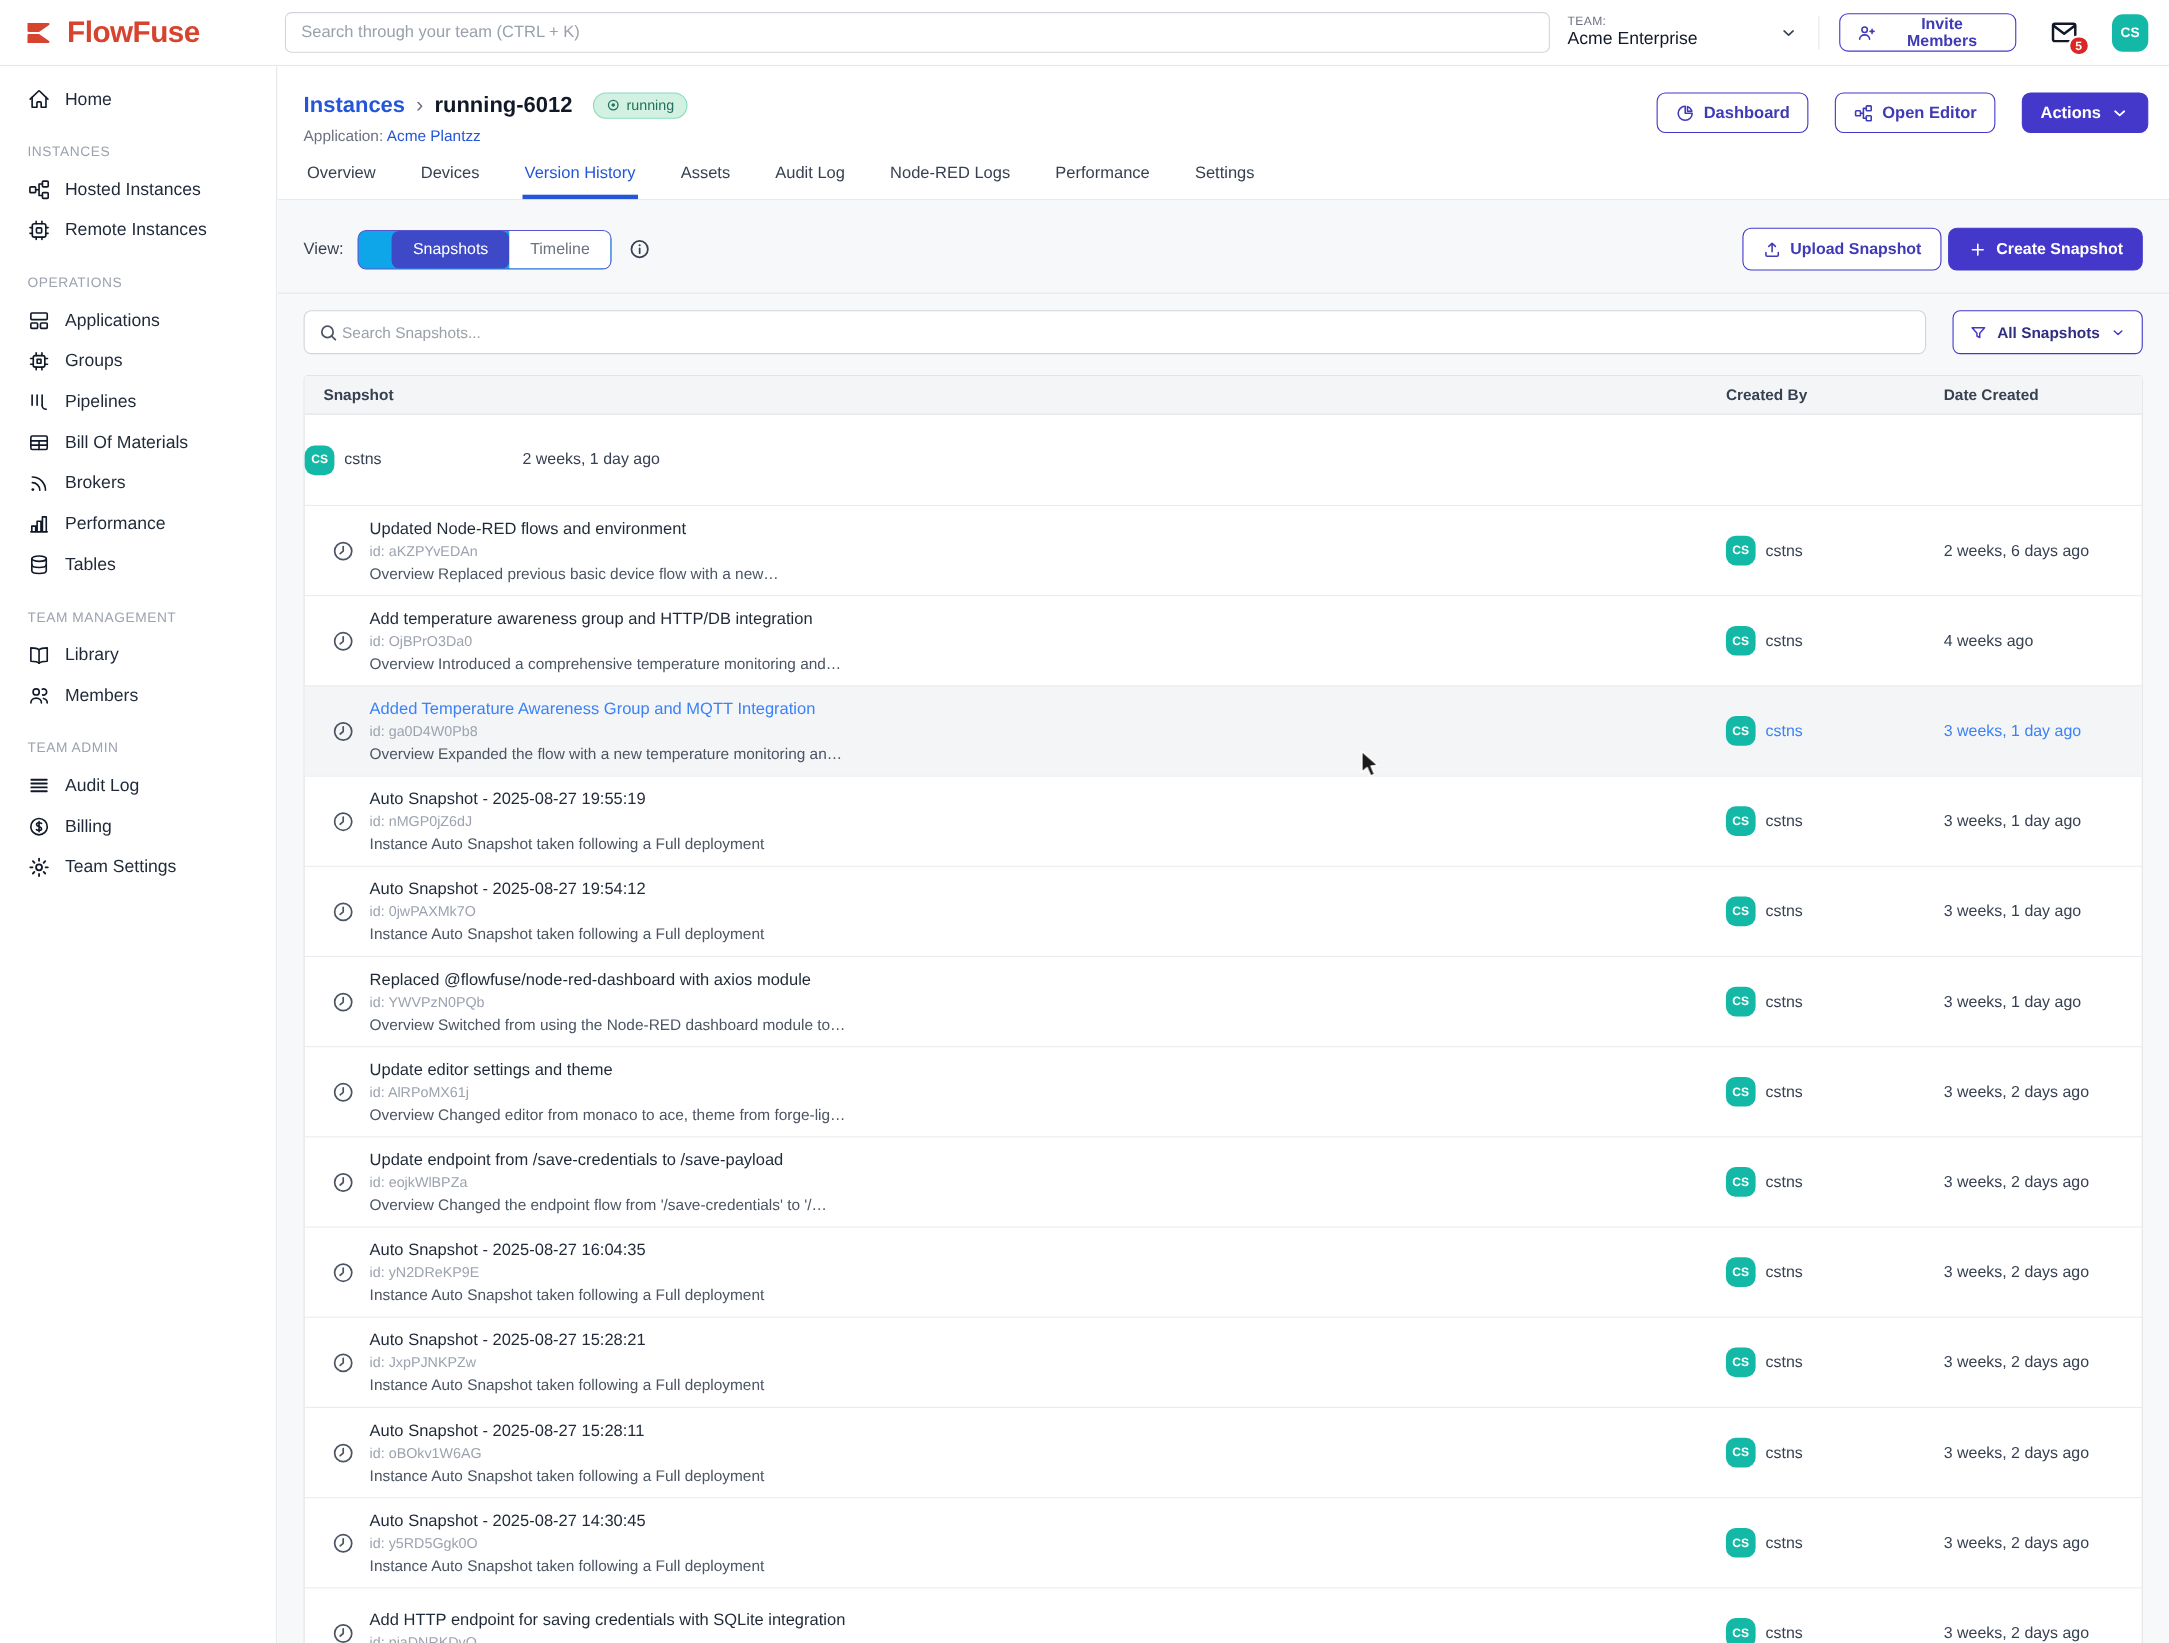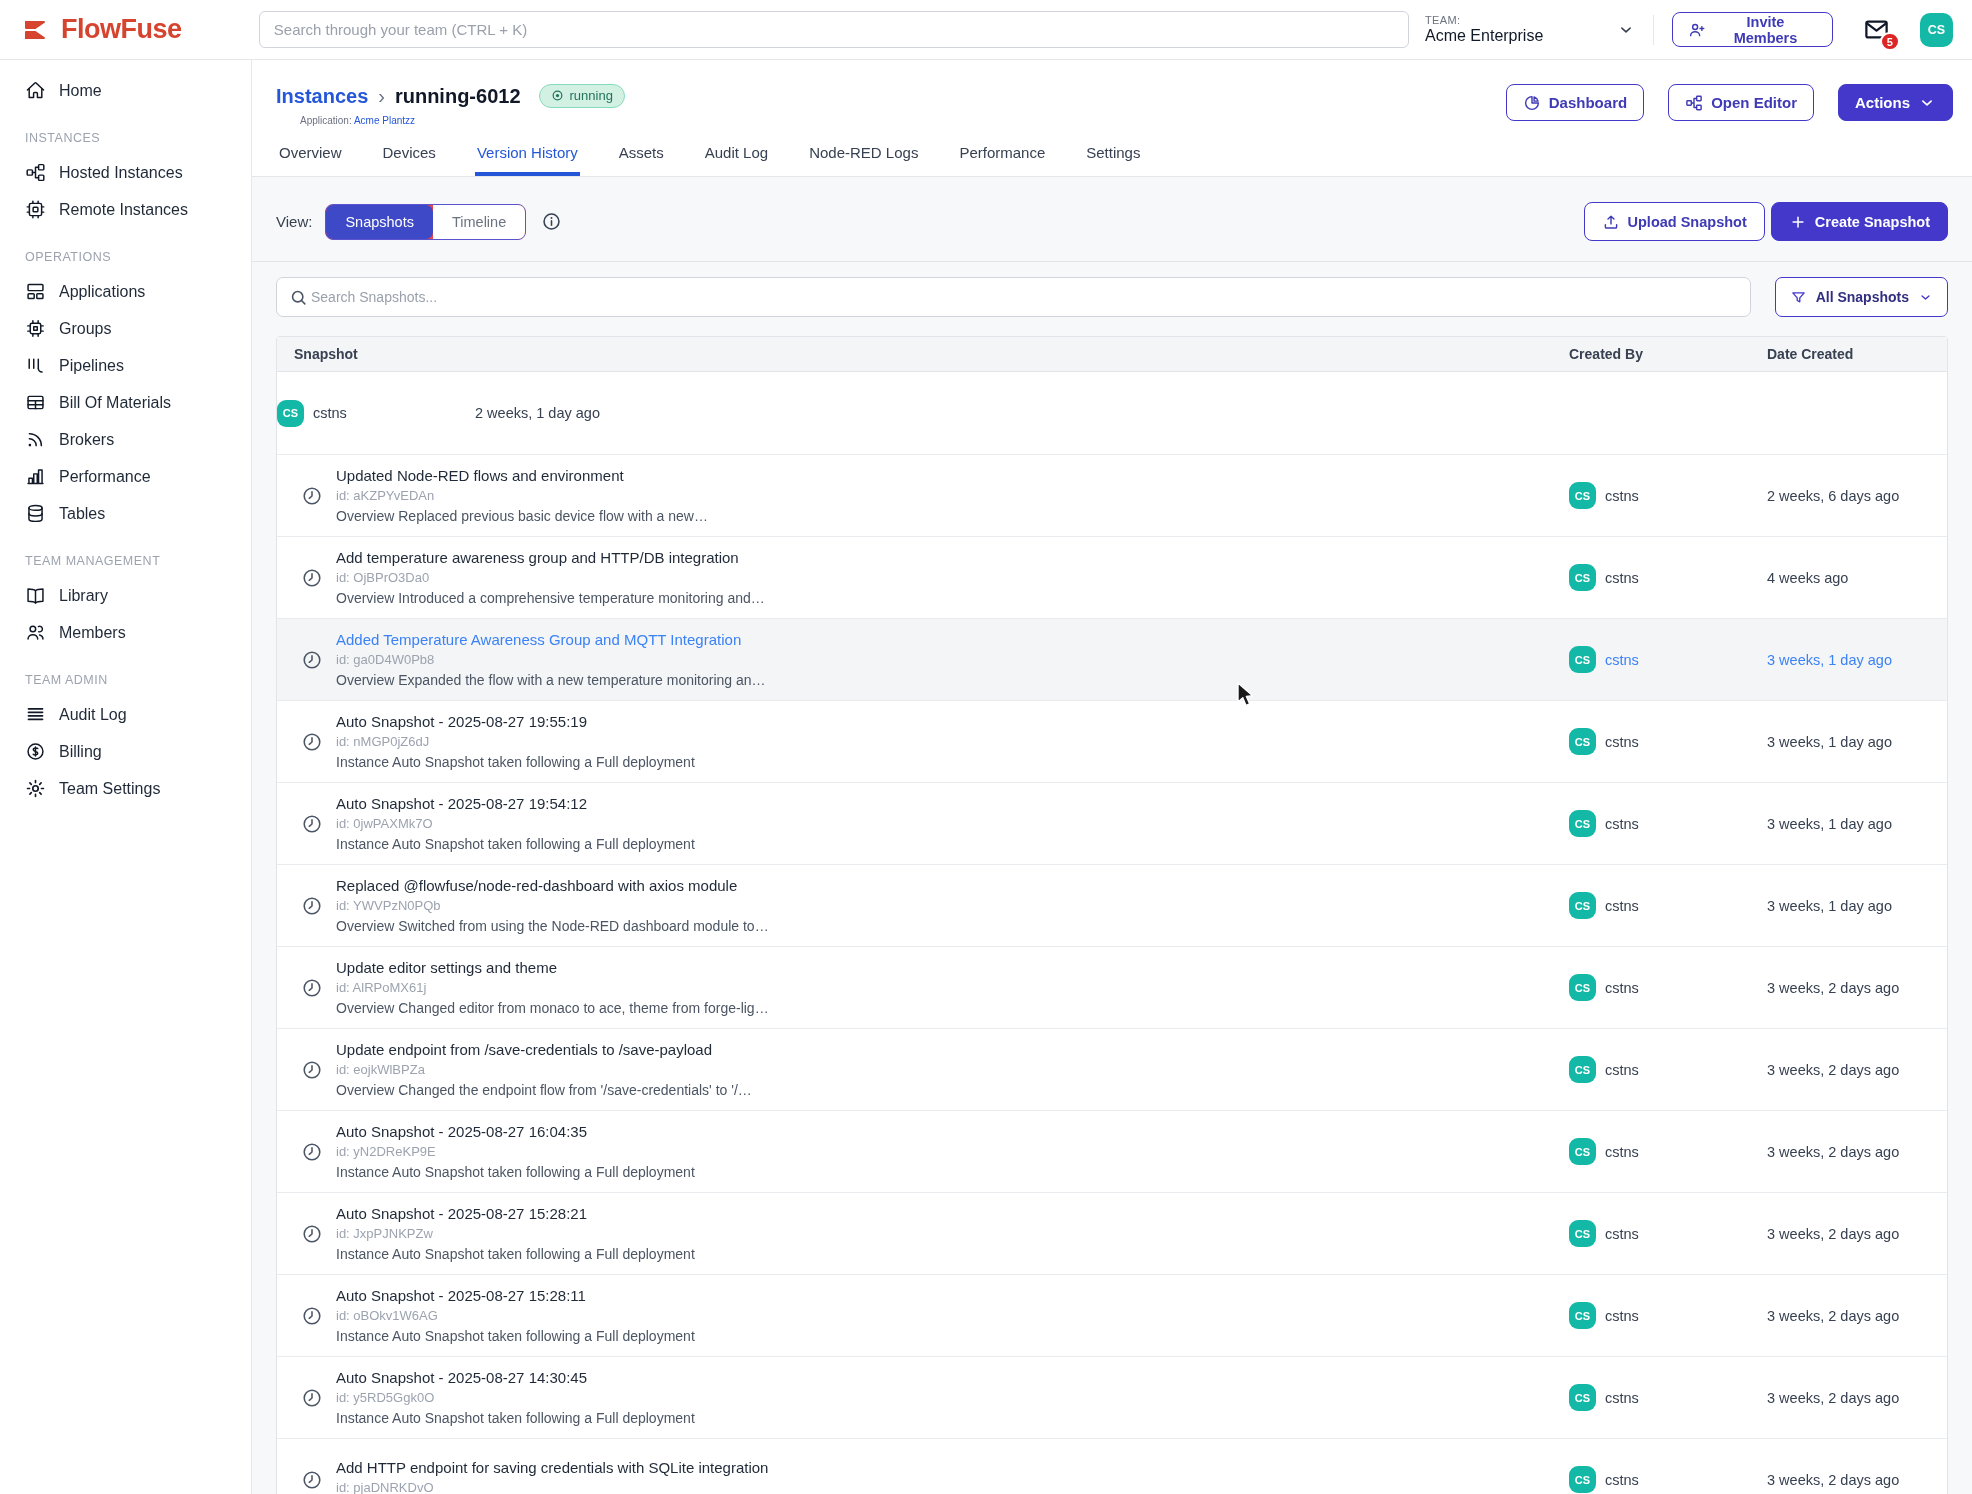--- a/index.html
+++ b/index.html
@@ -45,33 +45,33 @@
   .main { position:absolute; top:60px; left:252px; width:1720px; }
   .page-header { background:#fff; border-bottom:1px solid #e5e7eb; padding:24px 19px 0 24px; }
   .header-top { display:flex; align-items:flex-start; }
   .crumb-row { display:flex; align-items:center; gap:10px; }
   .crumb-link { font-size:20px; font-weight:700; color:#2456d8; cursor:pointer; }
   .crumb-sep { font-size:20px; color:#6b7280; }
   .crumb-current { font-size:20px; font-weight:700; color:#111827; }
   .badge { margin-left:8px; display:inline-flex; align-items:center; gap:6px; background:#d2f1e3;
     border:1px solid #86dcbd; color:#23725d; font-size:13px; padding:3px 11px 4px; border-radius:999px; }
   .badge svg { width:13px; height:13px; }
-  .app-line { margin-top:7px; font-size:10px; color:#6b7280;margin-left:24px; }
+  .app-line { margin-top:7px; font-size:14px; color:#6b7280; }
   .app-link { color:#2456d8; cursor:pointer; }
   .header-actions { margin-left:auto; display:flex; gap:24px; }
   .header-actions .btn { height:37px; padding:0 16px; font-size:15px; }
   .tab-bar { margin-top:16px; display:flex; gap:37px; padding-left:1px; }
   .tab { font-size:15px; color:#374151; padding:2px 2px 11px; border-bottom:4px solid transparent; cursor:pointer; background:none; border-top:none; border-left:none; border-right:none; font-family:inherit; }
   .tab.active { color:#2456d8; border-bottom-color:#2456d8; font-weight:400; }
 
   
   .content { padding:25px 24px 0; background:#f7f8fa; min-height:1260px; }
   .toolbar1 { display:flex; align-items:center; }
   .view-label { font-size:15px; color:#374151; margin-right:13px; }
-  .toggle { display:flex; border:1px solid #5a54cf; border-radius:8px; background:#ef4444; overflow:hidden; }
+  .toggle { display:flex; border:1px solid #5a54cf; border-radius:8px; background:#0ea5e9; overflow:hidden;padding-left:30px; }
   .toggle-btn { padding:9px 19px; font-size:14.5px; color:#6b7280; background:#fff; border:none; cursor:pointer; font-family:inherit; }
   .toggle-btn.active { background:#3d49c6; color:#fff; border-radius:7px; }
   .info-icon { margin-left:15px; color:#374151; cursor:pointer; }
   .info-icon svg { width:21px; height:21px; }
   .toolbar-right { margin-left:auto; display:flex; gap:6px; }
   .toolbar-right .btn { height:39px; padding:0 17px; font-size:14.5px; }
   .toolbar-divider { border:none; border-top:1px solid #e3e5e9; margin:20px -24px 0; }
 
   .search-row { display:flex; gap:24px; margin-top:15px; }
   .snap-search { flex:1; height:40px; background:#fff; border:1px solid #d1d5db; border-radius:7px;

